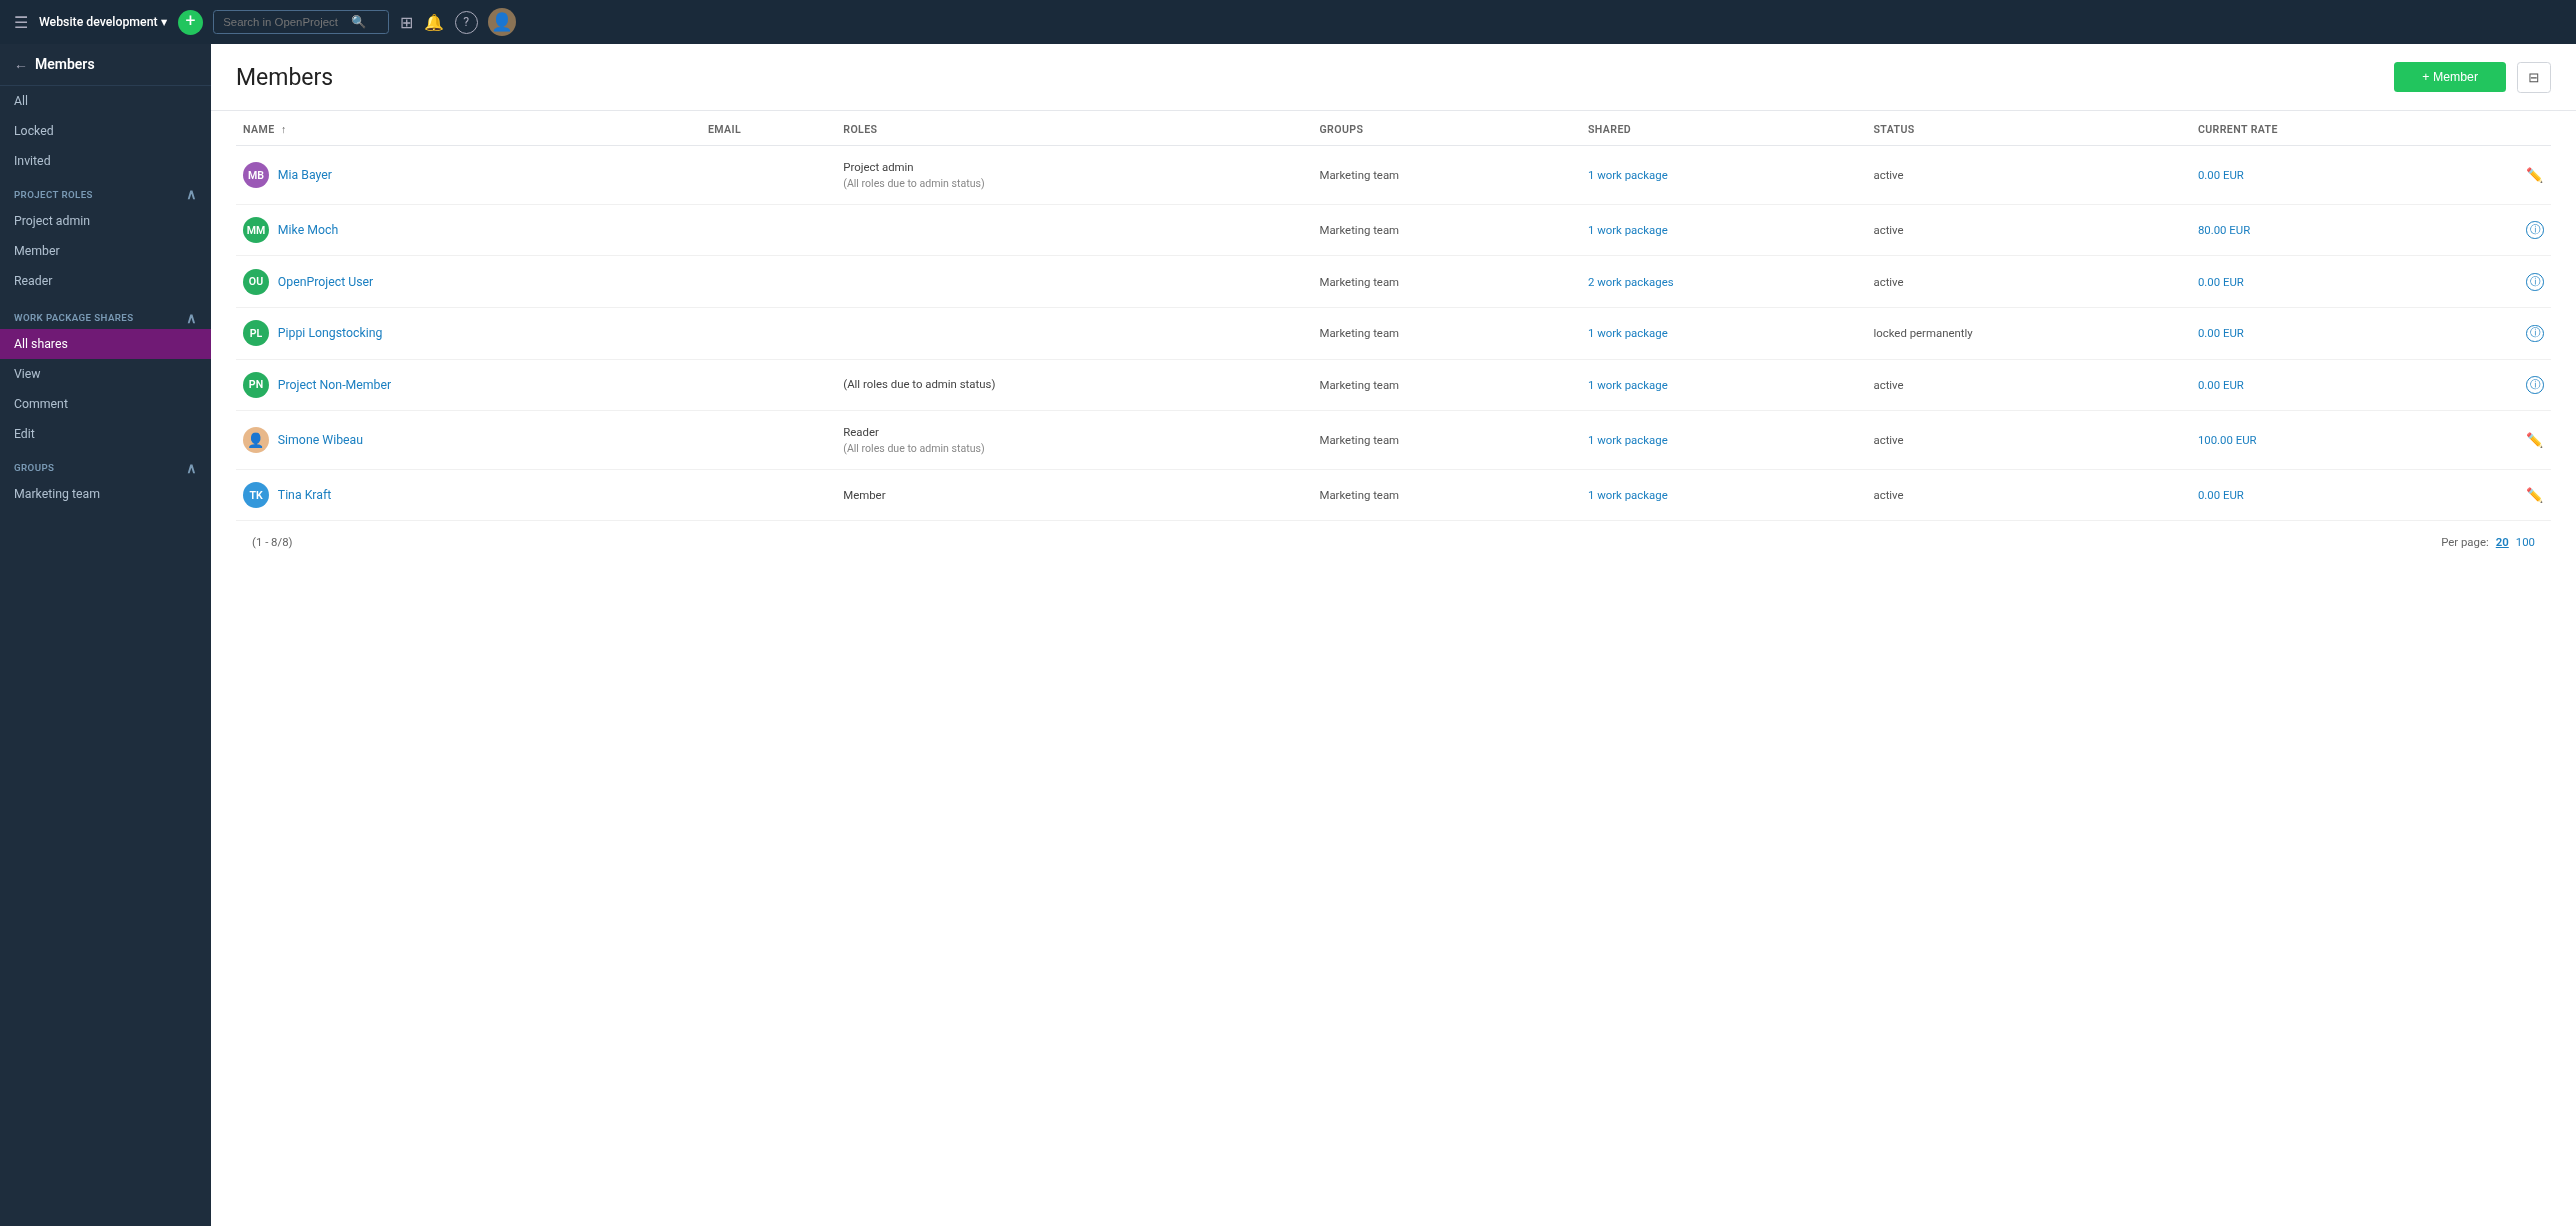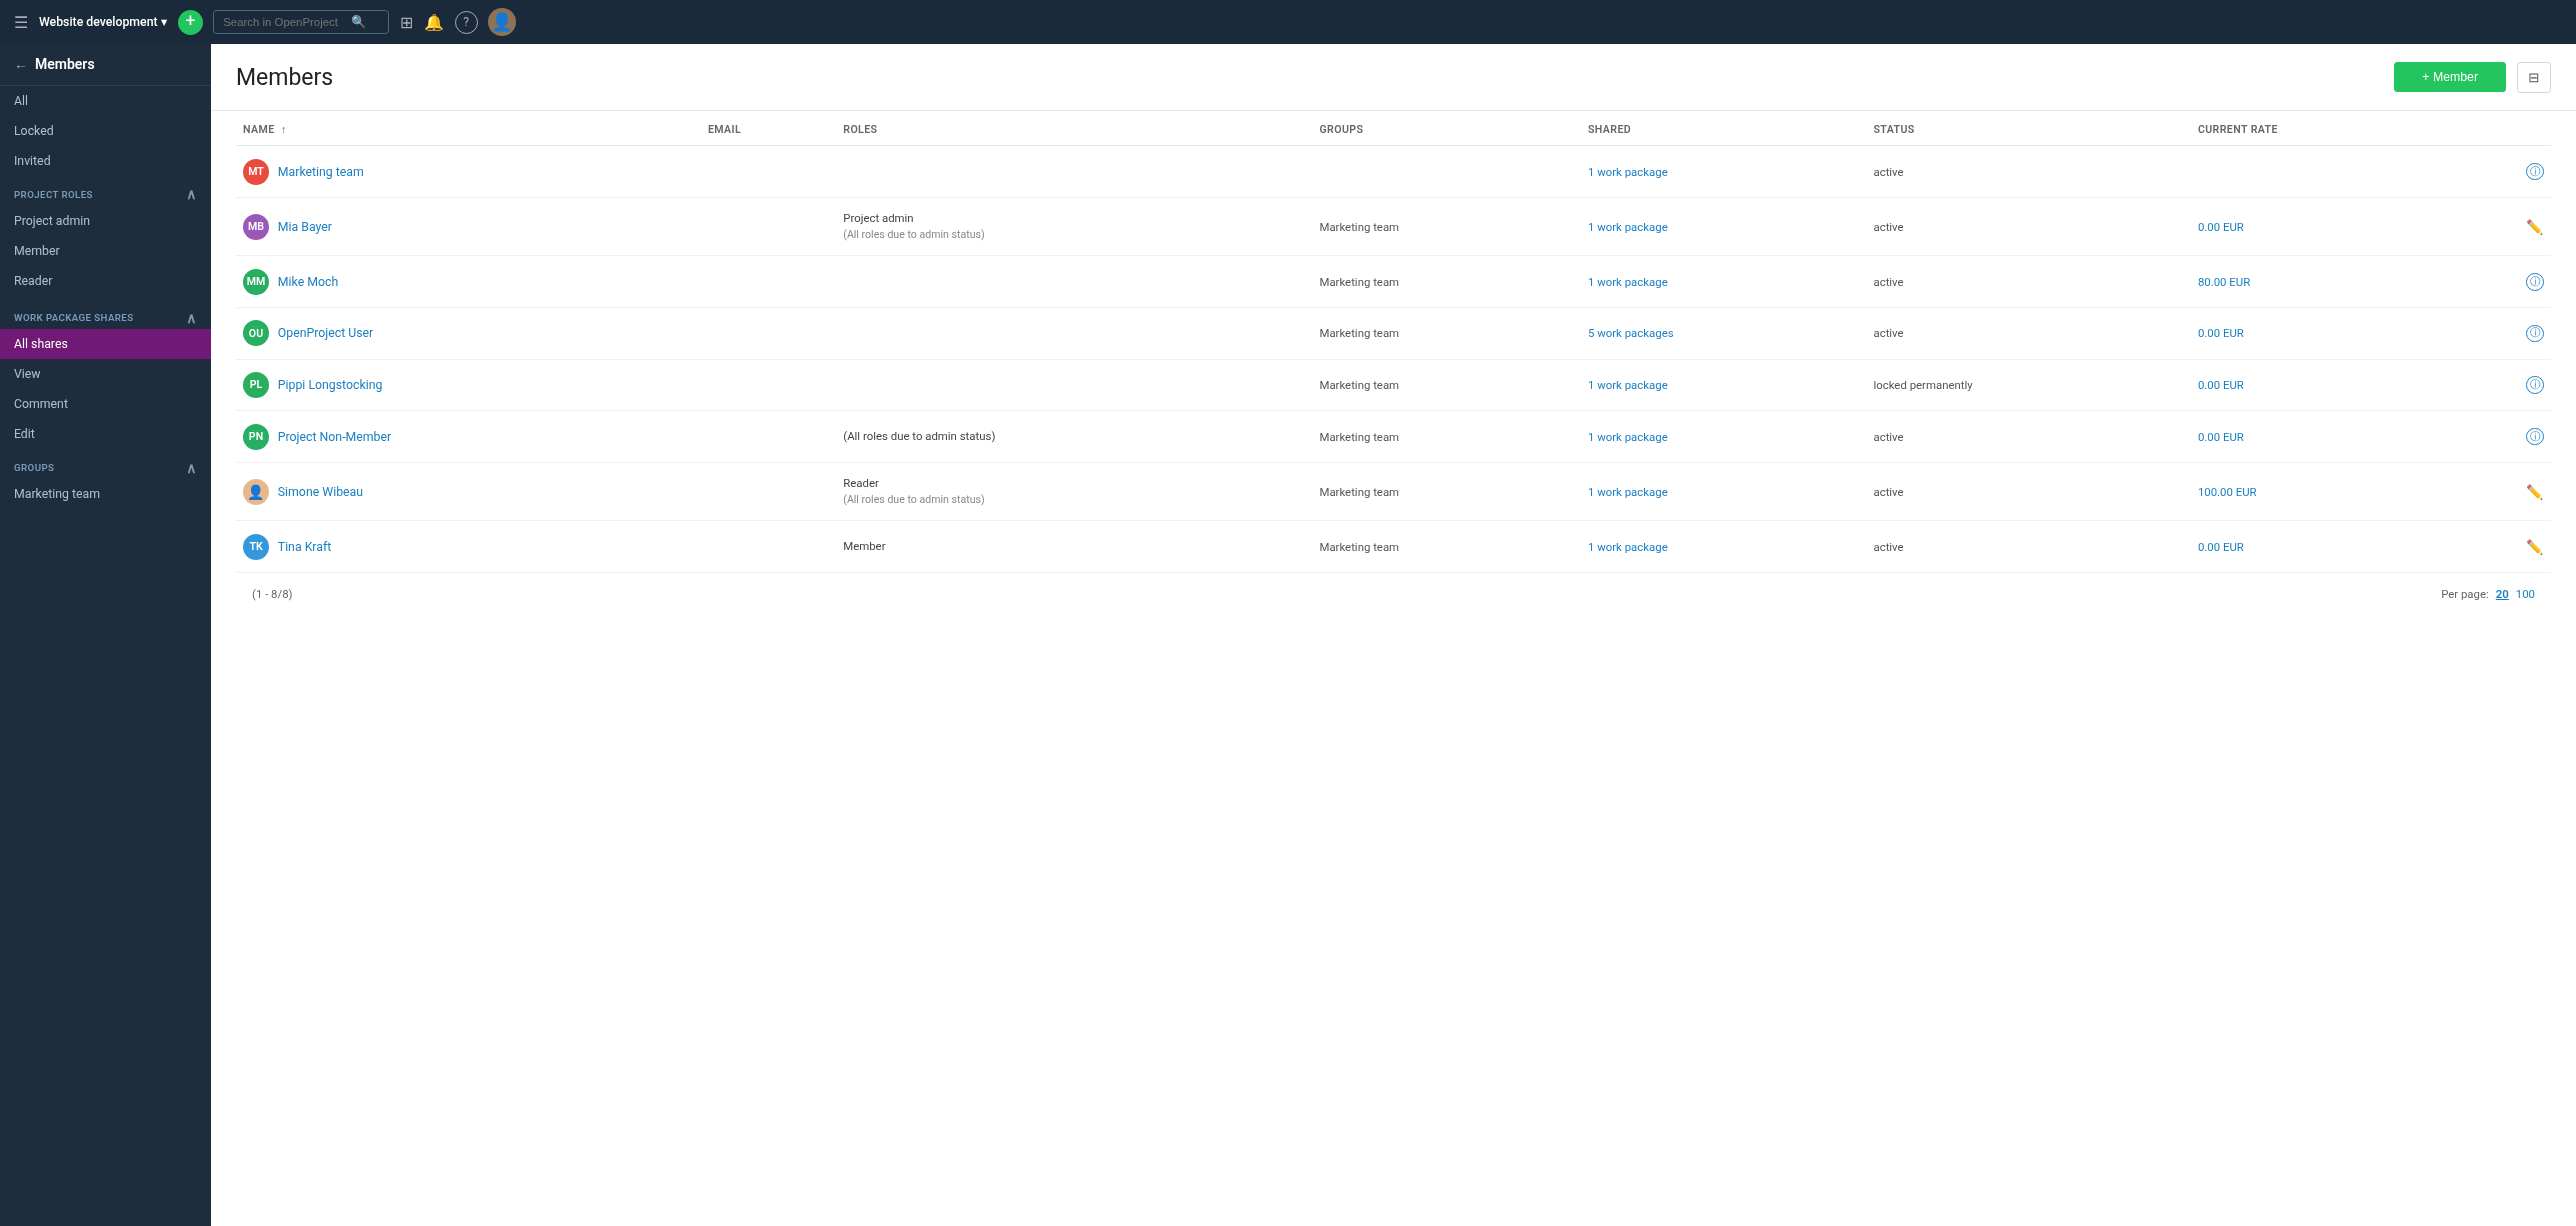--- a/index.html
+++ b/index.html
@@ -232,39 +232,20 @@
             <th><span>EMAIL</span></th>
             <th><span>ROLES</span></th>
             <th><span>GROUPS</span></th>
             <th><span>SHARED</span></th>
             <th><span>STATUS</span></th>
             <th><span>CURRENT RATE</span></th>
             <th></th>
           </tr>
         </thead>
         <tbody id="members-tbody">
-        <tr>
-              <td>
-                <div class="member-cell">
-                  <div class="avatar-sm" style="background: rgb(231, 76, 60);">MT</div>
-                  <span class="member-name">Marketing team</span>
-                </div>
-              </td>
-              <td style="color: rgb(85, 85, 85);"></td>
-              <td class="role-cell"></td>
-              <td style="color: rgb(85, 85, 85); font-size: 11.4px;"></td>
-              <td><span class="shared-link">1 work package</span></td>
-              <td class="status-text">active</td>
-              <td></td>
-              <td>
-                <div class="action-cell">
-                  <span class="action-icon-gray" style="border: 0.9px solid rgb(26, 127, 193); border-radius: 50%; width: 17.6px; height: 17.6px; display: inline-flex; align-items: center; justify-content: center; font-size: 10.6px; color: rgb(26, 127, 193);">ⓘ</span>
-                </div>
-              </td>
-            </tr>
             <tr>
               <td>
                 <div class="member-cell">
                   <div class="avatar-sm" style="background: rgb(155, 89, 182);">MB</div>
                   <span class="member-name">Mia Bayer</span>
                 </div>
               </td>
               <td style="color: rgb(85, 85, 85);"></td>
               <td class="role-cell"><span>Project admin</span><div style="color: rgb(136, 136, 136); font-size: 10.6px;">(All roles due to admin status)</div></td>
               <td style="color: rgb(85, 85, 85); font-size: 11.4px;">Marketing team</td>
@@ -299,21 +280,21 @@
             <tr>
               <td>
                 <div class="member-cell">
                   <div class="avatar-sm" style="background: rgb(39, 174, 96);">OU</div>
                   <span class="member-name">OpenProject User</span>
                 </div>
               </td>
               <td style="color: rgb(85, 85, 85);"></td>
               <td class="role-cell"></td>
               <td style="color: rgb(85, 85, 85); font-size: 11.4px;">Marketing team</td>
-              <td><span class="shared-link">5 work packages</span></td>
+              <td><span class="shared-link">2 work packages</span></td>
               <td class="status-text">active</td>
               <td class="rate-text">0.00 EUR</td>
               <td>
                 <div class="action-cell">
                   <span class="action-icon-gray" style="border: 0.9px solid rgb(26, 127, 193); border-radius: 50%; width: 17.6px; height: 17.6px; display: inline-flex; align-items: center; justify-content: center; font-size: 10.6px; color: rgb(26, 127, 193);">ⓘ</span>
                 </div>
               </td>
             </tr>
             <tr>
               <td>

